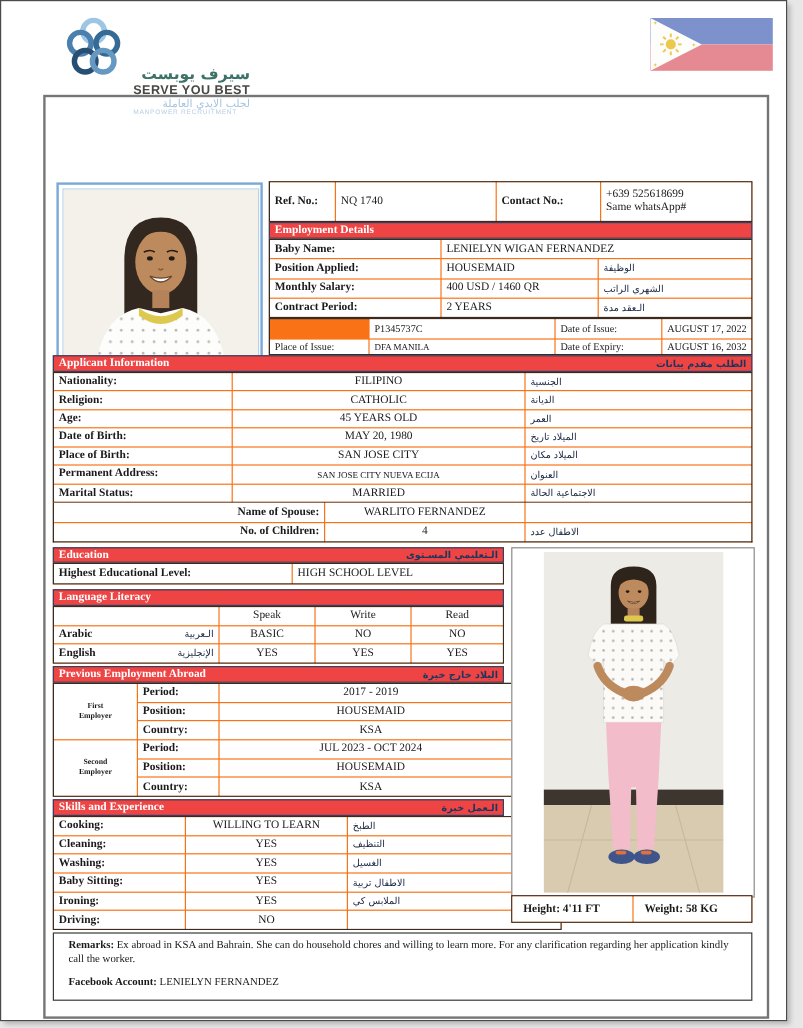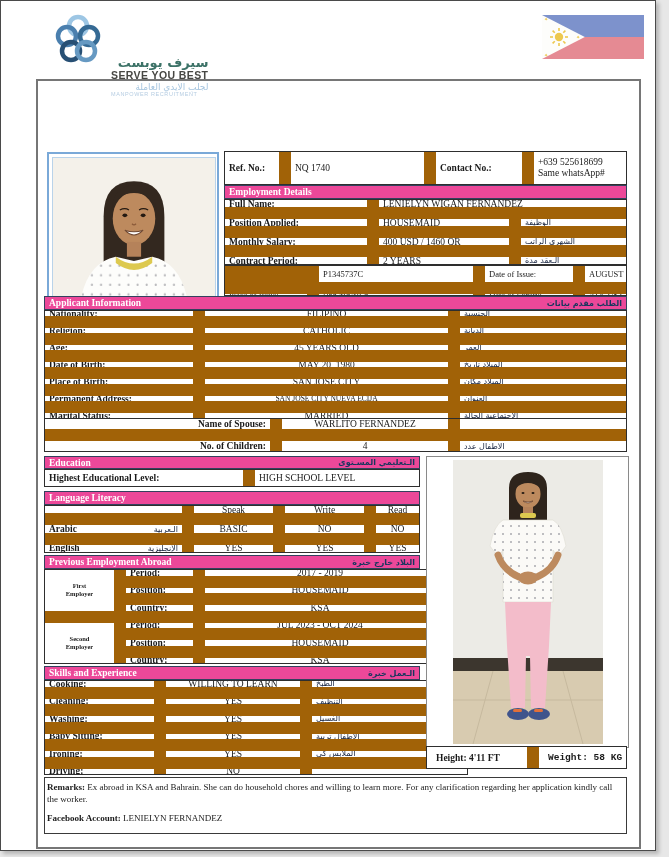--- a/index.html
+++ b/index.html
@@ -21,37 +21,37 @@
   .flag .red{position:absolute;inset:50% 0 0 0;background:#e58a93;}
   .flag .tri{position:absolute;inset:0;background:#fdfdfb;clip-path:polygon(0 0,42% 50%,0 100%);}
   
   .main-box{left:35px;top:78px;width:601px;height:766px;border:2px solid #767676;}
   
   .portrait{left:46px;top:151px;width:162px;height:138px;border:2px solid #7aa9d8;background:#fff;padding:3px;}
   .portrait-inner{width:100%;height:100%;border:1px solid #b9d3ea;}
   .fullbody{left:425px;top:455px;width:201px;height:290px;border:1px solid #8a8a8a;background:#fff;
             display:flex;align-items:center;justify-content:center;}
   
-  .bar{background:#ec4899;border:1px solid #33415e;color:#fff;font-weight:bold;font-size:9.5px;
+  .bar{background:#ef4444;border:1px solid #33415e;color:#fff;font-weight:bold;font-size:9.5px;
        display:flex;align-items:center;justify-content:space-between;padding:0 4px;box-sizing:border-box;}
   .bar .ar{color:#17375E;font-weight:bold;}
   
-  .tbl{display:grid;background:#a16207;gap:12px;border:1px solid #2e2e2e;box-sizing:border-box;}
+  .tbl{display:grid;background:#f97316;gap:1px;border:1px solid #2e2e2e;box-sizing:border-box;}
   .c{background:#fff;display:flex;align-items:center;padding:0 4px;font-size:9.5px;overflow:hidden;white-space:nowrap;}
   .lbl{font-weight:bold;}
   .ctr{justify-content:center;}
   .rt{justify-content:flex-end;}
   .ar{font-family:"DejaVu Sans",sans-serif;font-size:8px;direction:rtl;color:#14213d;}
   .sm{font-size:7.5px;}
   .two-line{flex-direction:column;align-items:flex-start;justify-content:center;line-height:1.15;}
   .emp-name{font-size:6.5px;font-weight:bold;text-align:center;line-height:1.2;flex-direction:column;align-items:center;justify-content:center;}
   .lang-first{justify-content:space-between;}
   
   .remarks{left:43px;top:776px;width:583px;height:57px;border:1px solid #3a3a3a;box-sizing:border-box;
-           padding:4px 2px;font-size:9px;line-height:1.3;}
+           padding:4px 12px;font-size:9px;line-height:1.3;}
   .remarks .fb{margin-top:8px;}
   b{font-weight:bold;}
 </style>
 </head>
 <body>
 
 <div class="page">
 
   <div class="abs logo">
     <svg width="54" height="56" viewBox="0 0 54 56">
@@ -128,21 +128,21 @@
     <div class="c two-line">
       <span>+639 525618699</span>
       <span>Same whatsApp#</span>
     </div>
   </div>
 
   <div class="abs bar" style="left:223px;top:184px;width:403px;height:14px;">
     <span>Employment Details</span>
   </div>
   <div class="abs tbl" style="left:223px;top:198px;width:403px;height:66px;grid-template-columns:142px 130px 1fr;grid-template-rows:repeat(4,1fr);">
-    <div class="c lbl">Full Name:</div>
+    <div class="c lbl">Baby Name:</div>
     <div class="c" style="grid-column:2 / span 2;">LENIELYN WIGAN FERNANDEZ</div>
     <div class="c lbl">Position Applied:</div>
     <div class="c">HOUSEMAID</div>
     <div class="c rt ar">الوظيفة</div>
     <div class="c lbl">Monthly Salary:</div>
     <div class="c">400 USD / 1460 QR</div>
     <div class="c rt ar">الشهري الراتب</div>
     <div class="c lbl">Contract Period:</div>
     <div class="c">2 YEARS</div>
     <div class="c rt ar">الـعقد مدة</div>
@@ -309,21 +309,21 @@
       <path d="M52 142 L98 142 L96 186 L92 248 L78 248 L77 196 L73 196 L72 248 L58 248 L54 186 Z" fill="#f3bcca"></path>
       <ellipse cx="65" cy="254" rx="11" ry="6" fill="#40548c"></ellipse>
       <ellipse cx="86" cy="254" rx="11" ry="6" fill="#40548c"></ellipse>
       <rect x="60" y="249" width="9" height="3" rx="1.5" fill="#e2703a"></rect>
       <rect x="81" y="249" width="9" height="3" rx="1.5" fill="#e2703a"></rect>
     </svg>
   </div>
 
   <div class="abs tbl" style="left:425px;top:745px;width:201px;height:23px;grid-template-columns:100px 1fr;">
     <div class="c lbl" style="padding-left:9px;">Height: 4'11 FT</div>
-    <div class="c lbl" style="padding-left:9px;font-family:Liberation Mono, monospace;">Weight: 58 KG</div>
+    <div class="c lbl" style="padding-left:9px;">Weight: 58 KG</div>
   </div>
 
   <div class="abs remarks">
     <div>
       <b>Remarks:</b>
       <span>Ex abroad in KSA and Bahrain. She can do household chores and willing to learn more. For any clarification regarding her application kindly call the worker.</span>
     </div>
     <div class="fb">
       <b>Facebook Account:</b>
       <span>LENIELYN FERNANDEZ</span>

